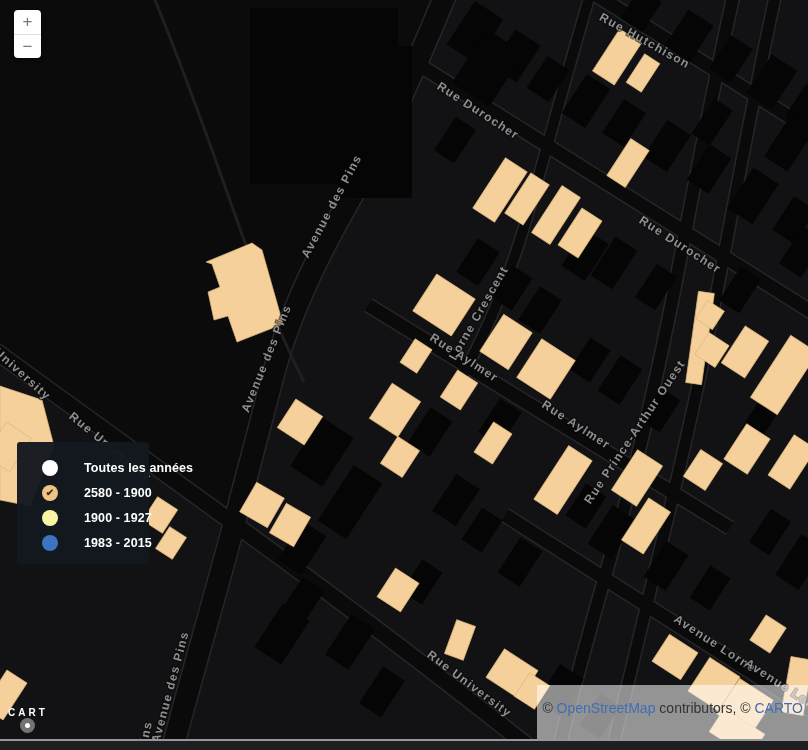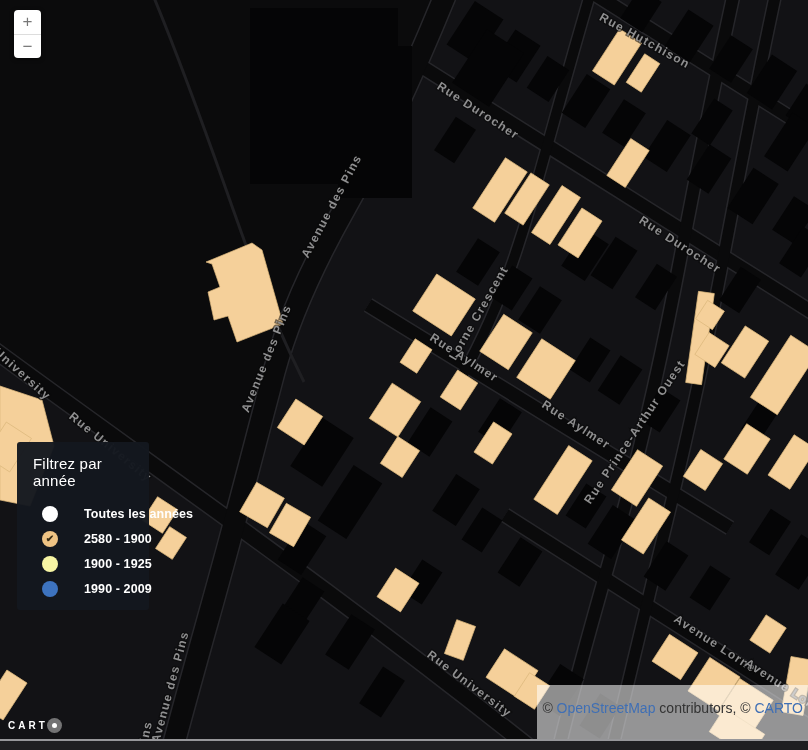--- a/index.html
+++ b/index.html
@@ -15,21 +15,21 @@
   
   .legend{position:absolute;left:17px;top:442px;width:132px;background:rgba(20,24,31,.97);
           border-radius:3px;padding:13px 0 9px 0;color:#fff;}
   .legend-title{font-size:15px;font-weight:400;margin:0 10px 12px 16px;letter-spacing:.2px;}
   .legend-row{display:flex;align-items:center;padding:0 6px 0 25px;height:25px;cursor:pointer;gap:16px;}
   .legend-dot{width:16px;height:16px;border-radius:50%;flex:0 0 16px;margin-right:10px;
               display:flex;align-items:center;justify-content:center;}
   .legend-dot .chk{font-size:10px;font-weight:bold;color:#3a2e15;line-height:1;}
   .legend-label{font-size:12.5px;font-weight:700;white-space:nowrap;letter-spacing:.1px;}
   
-  .carto-logo{position:absolute;left:8px;bottom:17px;display:flex;align-items:center;cursor:pointer;}
+  .carto-logo{position:absolute;left:8px;bottom:17px;display:flex;align-items:center;cursor:pointer;flex-direction:column;}
   .carto-logo .letters{color:#fff;font-size:10px;font-weight:700;letter-spacing:3px;}
   .carto-logo .o{width:15px;height:15px;border-radius:50%;background:rgba(140,140,140,.8);
                  margin-left:-1px;display:flex;align-items:center;justify-content:center;}
   .carto-logo .o i{width:5px;height:5px;border-radius:50%;background:#fff;}
   
   .attribution{position:absolute;right:0;bottom:9px;height:24px;line-height:14px;
                background:rgba(255,255,255,.55);font-size:14px;color:#333;padding:16px 5px;white-space:nowrap;}
   .attribution a{color:#3f6fb5;text-decoration:none;cursor:pointer;}
   
   .bottom-strip{position:absolute;left:0;bottom:0;width:808px;height:9px;background:#1f1f21;
@@ -175,39 +175,38 @@
       <text transform="translate(713 647) rotate(33)" fill="#8f8f90" font-size="12" font-weight="700" letter-spacing="1.3" text-anchor="middle" font-family="&quot;Liberation Sans&quot;, sans-serif" paint-order="stroke" stroke="#0a0a0a" stroke-width="2.5" stroke-opacity=".55">Avenue Lorne</text>
       <text transform="translate(784 691) rotate(33)" fill="#8f8f90" font-size="12" font-weight="700" letter-spacing="1.3" text-anchor="middle" font-family="&quot;Liberation Sans&quot;, sans-serif" paint-order="stroke" stroke="#0a0a0a" stroke-width="2.5" stroke-opacity=".55">Avenue Lorne</text>
     </svg>
 
   <div class="zoomctl">
     <button>+</button>
     <button>−</button>
   </div>
 
   <div class="legend">
-    <div class="legend-title">Filtrez par année</div>
     <div id="legend-items">
         <div class="legend-row">
           <span class="legend-dot" style="background: rgb(255, 255, 255);"></span>
           <span class="legend-label">Toutes les années</span>
         </div>
         <div class="legend-row">
           <span class="legend-dot" style="background: rgb(239, 195, 132);">
             <span class="chk">✔</span>
           </span>
           <span class="legend-label">2580 - 1900</span>
         </div>
         <div class="legend-row">
           <span class="legend-dot" style="background: rgb(247, 245, 164);"></span>
-          <span class="legend-label">1900 - 1925</span>
+          <span class="legend-label">1900 - 1927</span>
         </div>
         <div class="legend-row">
           <span class="legend-dot" style="background: rgb(61, 115, 191);"></span>
-          <span class="legend-label">1990 - 2009</span>
+          <span class="legend-label">1983 - 2015</span>
         </div>
       </div>
   </div>
 
   <div class="carto-logo">
     <span class="letters">CART</span>
     <span class="o">
         <i></i>
       </span>
   </div>

